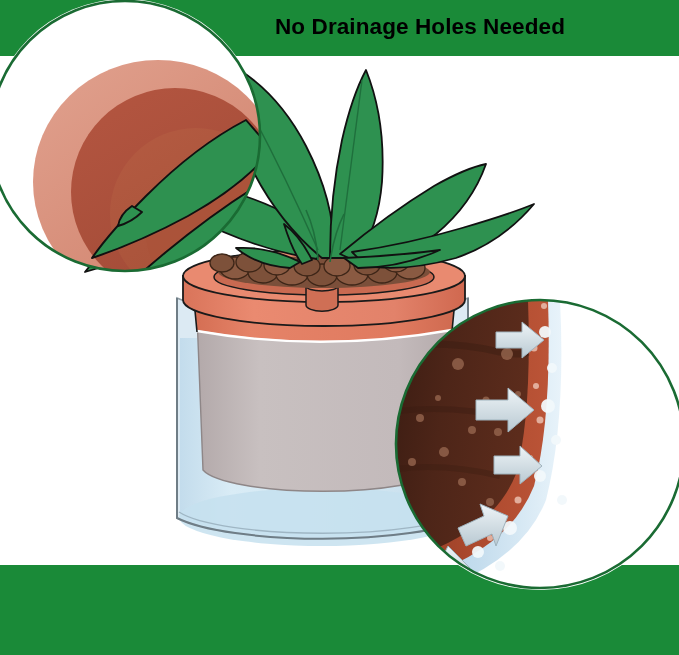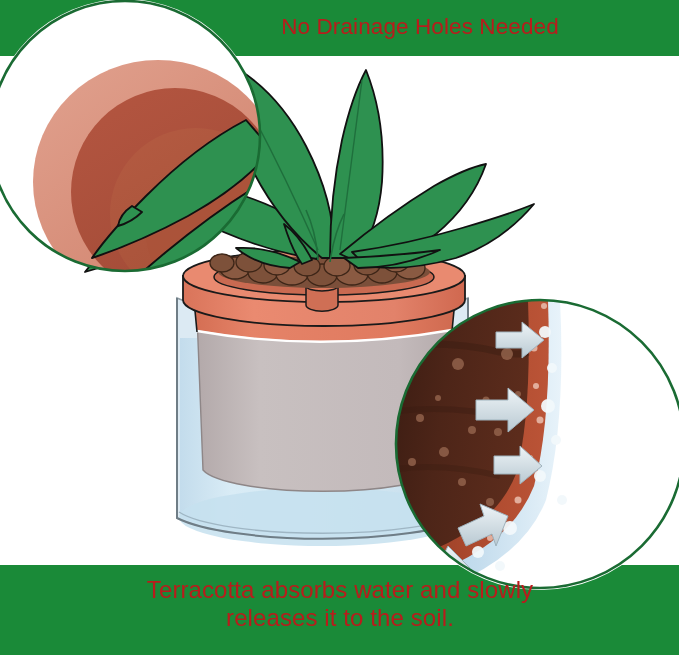--- a/index.html
+++ b/index.html
@@ -20,22 +20,22 @@
   }
   #scene {
     position: absolute;
     top: 0;
     left: 0;
     width: 679px;
     height: 655px;
   }
   .banner-text {
     position: absolute;
-    color: #b91c1c;
-    font-weight: normal;
+    color: #000000;
+    font-weight: bold;
     text-align: center;
     letter-spacing: 0.1px;
     line-height: 1.18;
     pointer-events: none;
     white-space: pre-line;
   }
   #top-banner-text {
     left: 170px;
     top: 14px;
     width: 500px;
@@ -293,16 +293,14 @@
     <g>
       <rect x="0" y="0" width="679" height="56" fill="#1a8a38" mask="url(#maskTopBanner)"></rect>
     </g>
     <g>
       <rect x="0" y="565" width="679" height="90" fill="#1a8a38" mask="url(#maskBottomBanner)"></rect>
     </g>
   </svg>
 
   <div class="banner-text" id="top-banner-text">No Drainage Holes Needed</div>
 
-  <div class="banner-text" id="bottom-banner-text">Terracotta absorbs water and slowly
-releases it to the soil.</div>
 
 </div>
 
 </body></html>

